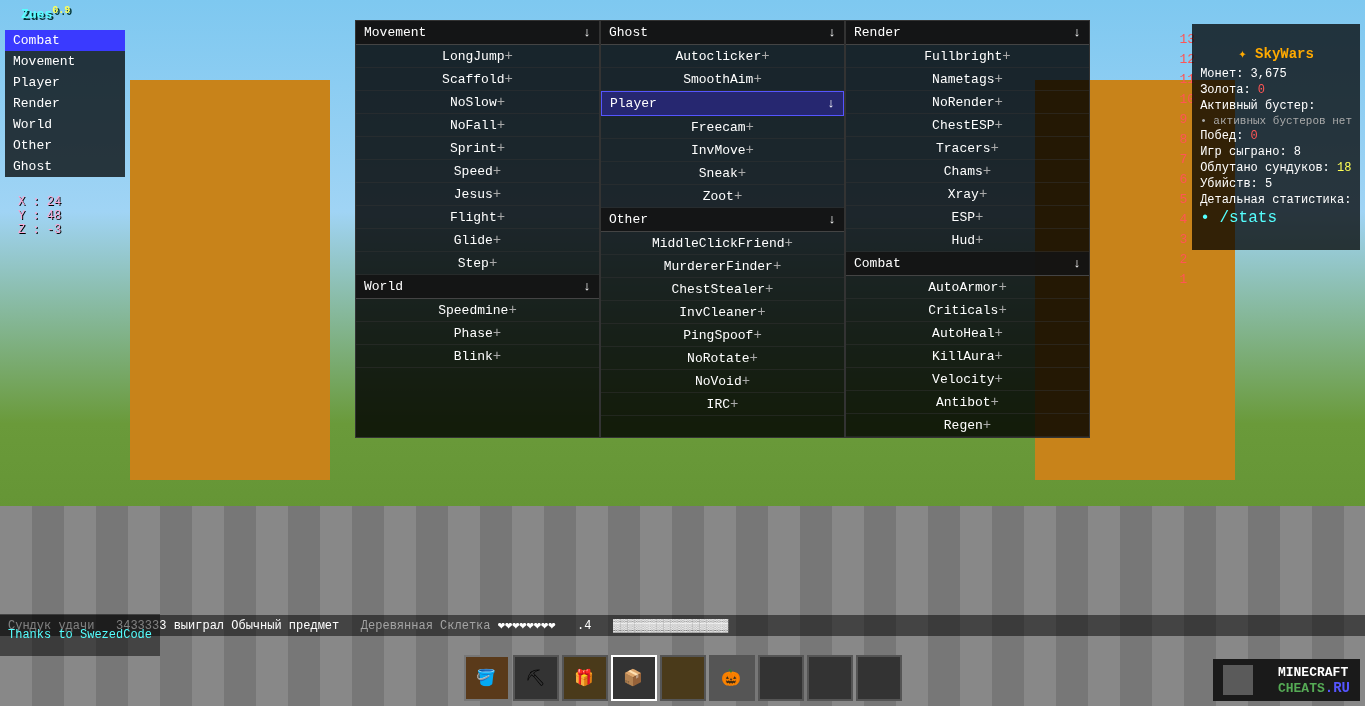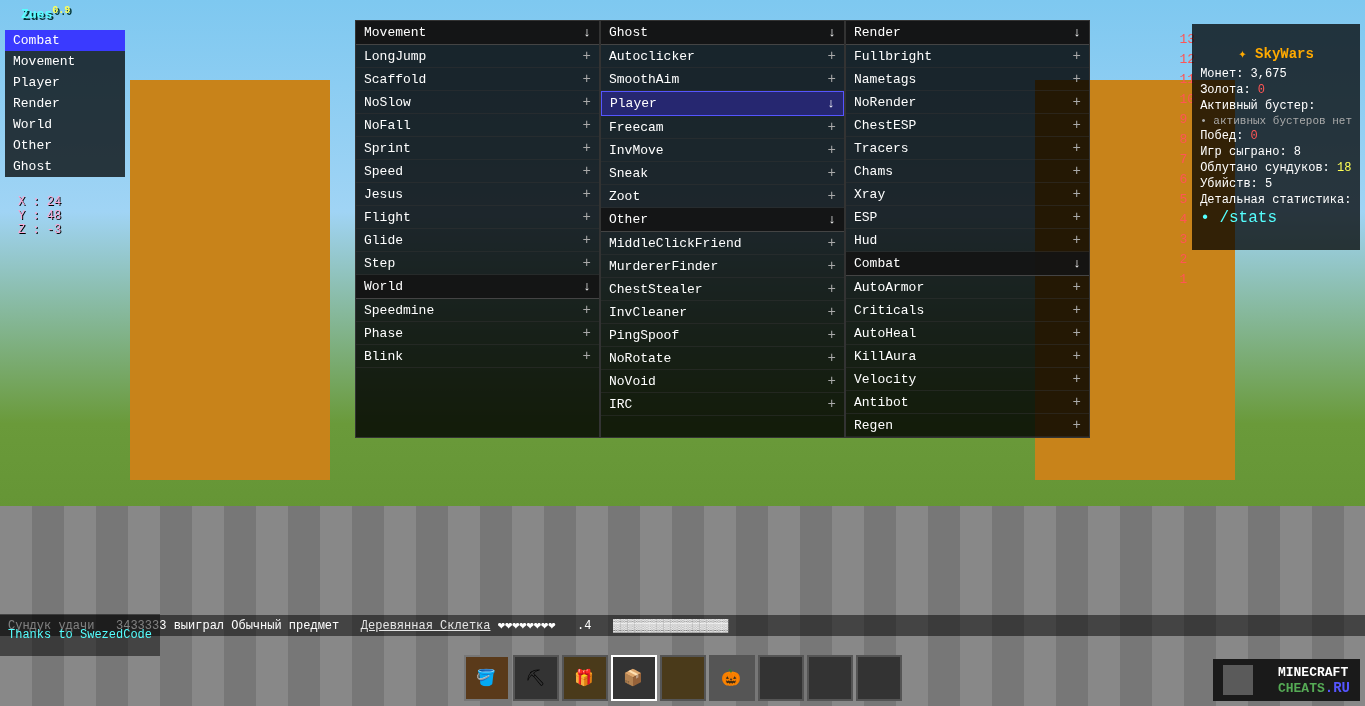--- a/index.html
+++ b/index.html
@@ -134,23 +134,23 @@
       border-bottom: 1px solid #444;
     }
 
     .menu-section-header.highlighted {
       background: rgba(40,40,120,0.9);
       border: 1px solid #5555ff;
     }
 
     .menu-row {
       display: flex;
-      justify-content: space-between;
+      justify-content: center;
       align-items: center;
-      padding: 3px 8px;
+      padding: 3px 20px;
       color: #ffffff;
       font-size: 13px;
       font-family: 'Courier New', monospace;
       cursor: pointer;
       border-bottom: 1px solid rgba(50,50,50,0.5);
     }
 
     .menu-row .plus {
       color: #aaaaaa;
       font-size: 14px;
@@ -581,21 +581,21 @@
   <div class="stats-row">
     Убийств: <span class="stats-value">5</span>
   </div>
   <div class="stats-row">Детальная статистика:</div>
   <div class="stats-row">
     <span class="stats-cmd">• /stats</span>
   </div>
 </div>
 
 <div class="bottom-bar">
-  <span>Сундук удачи &nbsp; 3433333 выиграл Обычный предмет &nbsp; <span style="color:#e5e5e5;text-decoration:underline;">Деревянная Склетка</span> ❤❤❤❤❤❤❤❤ &nbsp; .4 &nbsp; ▓▓▓▓▓▓▓▓▓▓▓▓▓▓▓▓</span>
+  <span>Сундук удачи &nbsp; 3433333 выиграл Обычный предмет &nbsp; <span style="color:#a3a3a3;">Деревянная Склетка</span> ❤❤❤❤❤❤❤❤ &nbsp; .4 &nbsp; ▓▓▓▓▓▓▓▓▓▓▓▓▓▓▓▓</span>
 </div>
 
 <div class="bottom-thanks">
   <span>Thanks to SwezedCode</span>
 </div>
 
 <div class="hotbar">
   <div class="hotbar-slot" style="background:#5a3a1a; border-color:#777;">🪣</div>
   <div class="hotbar-slot" style="background:#333;">⛏</div>
   <div class="hotbar-slot" style="background:#4a3a1a;">🎁</div>

